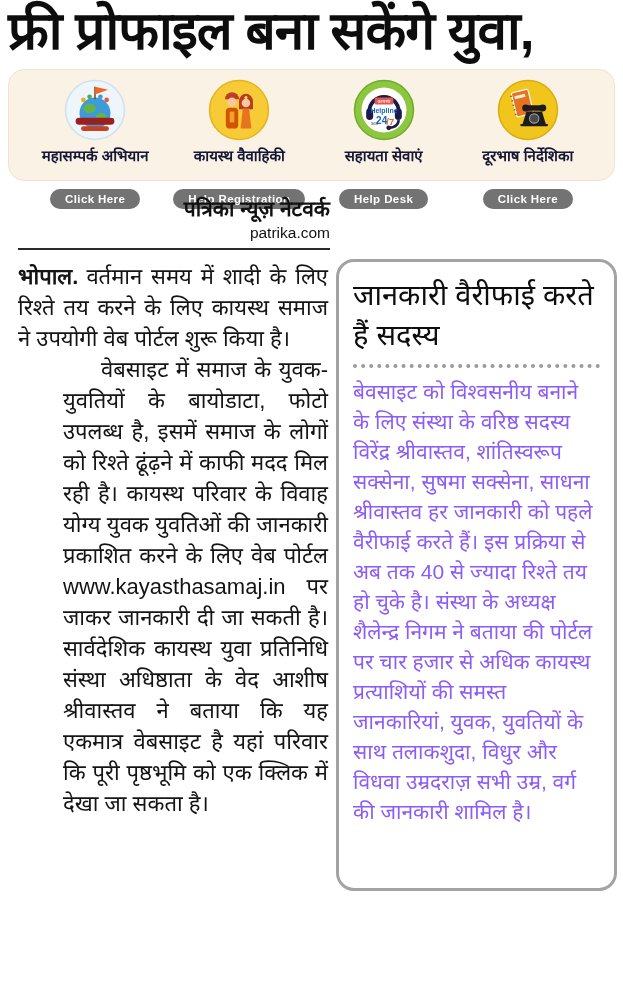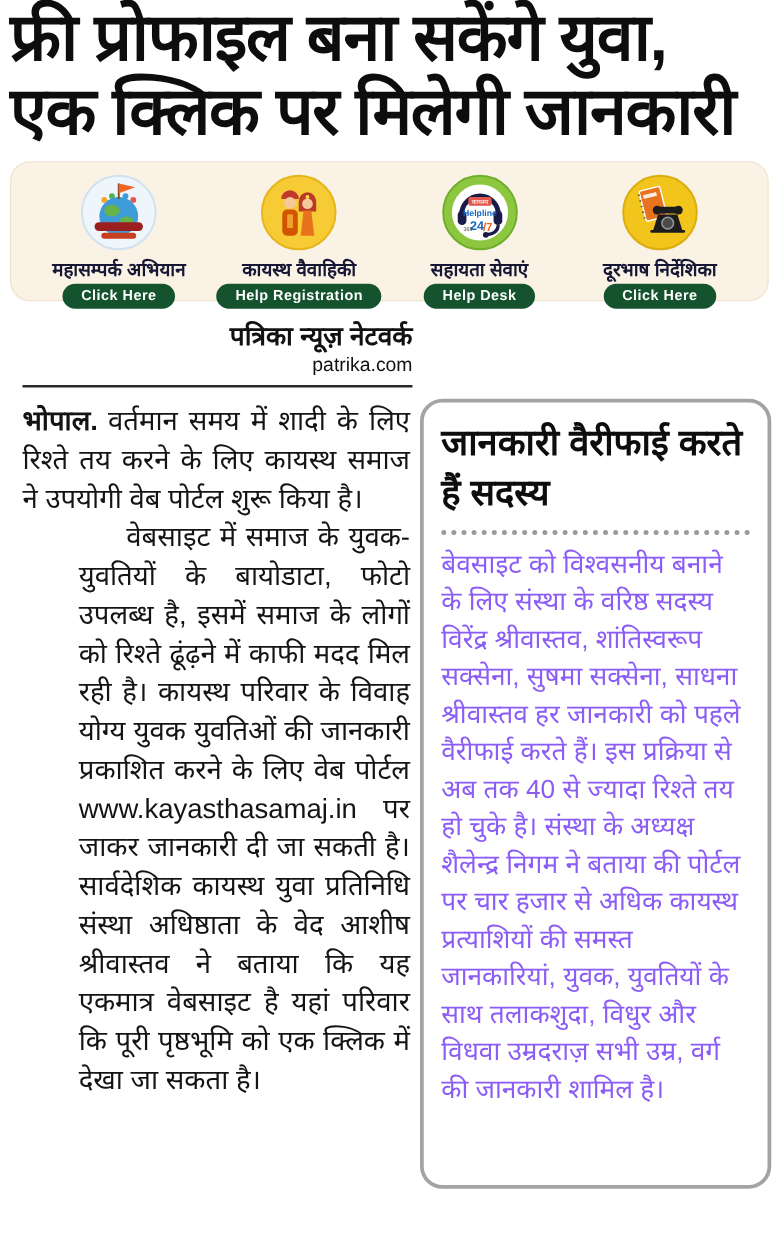--- a/index.html
+++ b/index.html
@@ -12,50 +12,49 @@
   .kicker { padding:9px 0 0 18px; font-size:33px; font-weight:700; letter-spacing:-0.5px; line-height:1.3; }
   .kicker .hl { color:#d92b2b; }
   .headline { padding:1px 4px 0 8px; font-size:53px; font-weight:800; line-height:1.12; letter-spacing:-1px; color:#0d0d0d; }
 
   
   .banner { margin:9px 8px 0 8px; background:#faf2e4; border:1px solid #f0e4d0; border-radius:16px;
     display:flex; justify-content:space-between; align-items:flex-start; padding:9px 14px 13px 14px; height:112px; }
   .banner-item { display:flex; flex-direction:column; align-items:center; width:25%; }
   .icon-circle { width:62px; height:62px; display:block; }
   .banner-label { margin-top:4px; font-size:15px; font-weight:700; color:#161635; white-space:nowrap; }
-  .pill { margin-top:2px; background:#14532d; color:#fff; font-size:11.5px; font-weight:700;
+  .pill { margin-top:24px; background:#737373; color:#fff; font-size:11.5px; font-weight:700;
     padding:4px 15px; border-radius:14px; letter-spacing:0.4px; white-space:nowrap; }
 
   
   .byline { margin:13px 0 0 18px; width:312px; border-bottom:2px solid #2a2a2a; padding-bottom:6px;text-align:right; }
   .byline-network { font-size:21px; font-weight:700; }
   .byline-site { font-size:15.5px; margin-top:2px; }
 
   
   .columns { display:flex; align-items:flex-start; margin-top:9px; }
   .left-col { width:334px; padding:2px 6px 0 18px; font-size:22px; line-height:31px; text-align:justify; color:#141414; }
   .left-col p { margin:0; }
   .left-col .p2 { text-indent:38px;margin-left:45px; }
   .dateline { font-weight:700; margin-right:8px; }
 
   .sidebox { width:281px; margin-left:2px; border:3px solid #a3a3a3; border-radius:18px;
     padding:13px 14px 10px 14px; min-height:632px; background:#fff; }
-  .sidebox-title { font-size:29px; font-weight:700; line-height:1.38; color:#0d0d0d; }
+  .sidebox-title { font-size:29px; font-weight:400; line-height:1.38; color:#0d0d0d; }
   .sidebox-divider { border:none; border-top:4px dotted #9a9a9a; margin:9px 0 9px 0; }
   .sidebox-body { font-size:21px; line-height:30px; color:#8b5cf6; }
 </style>
 </head>
 <body>
 
 <div class="page">
 
 
   <h1 class="headline">
     <span>फ्री प्रोफाइल बना सकेंगे युवा,</span><br>
-    <span>एक क्लिक पर मिलेगी जानकारी</span>
   </h1>
 
   <div class="banner">
 
     <div class="banner-item">
       <svg class="icon-circle" viewBox="0 0 80 80">
         <circle cx="40" cy="40" r="38" fill="#eef6fc" stroke="#cfe2f0" stroke-width="2"></circle>
         <circle cx="25" cy="27" r="3" fill="#f5a623"></circle>
           <circle cx="33" cy="23" r="3" fill="#4caf50"></circle>
         <circle cx="47" cy="23" r="3" fill="#3f9bd8"></circle>

